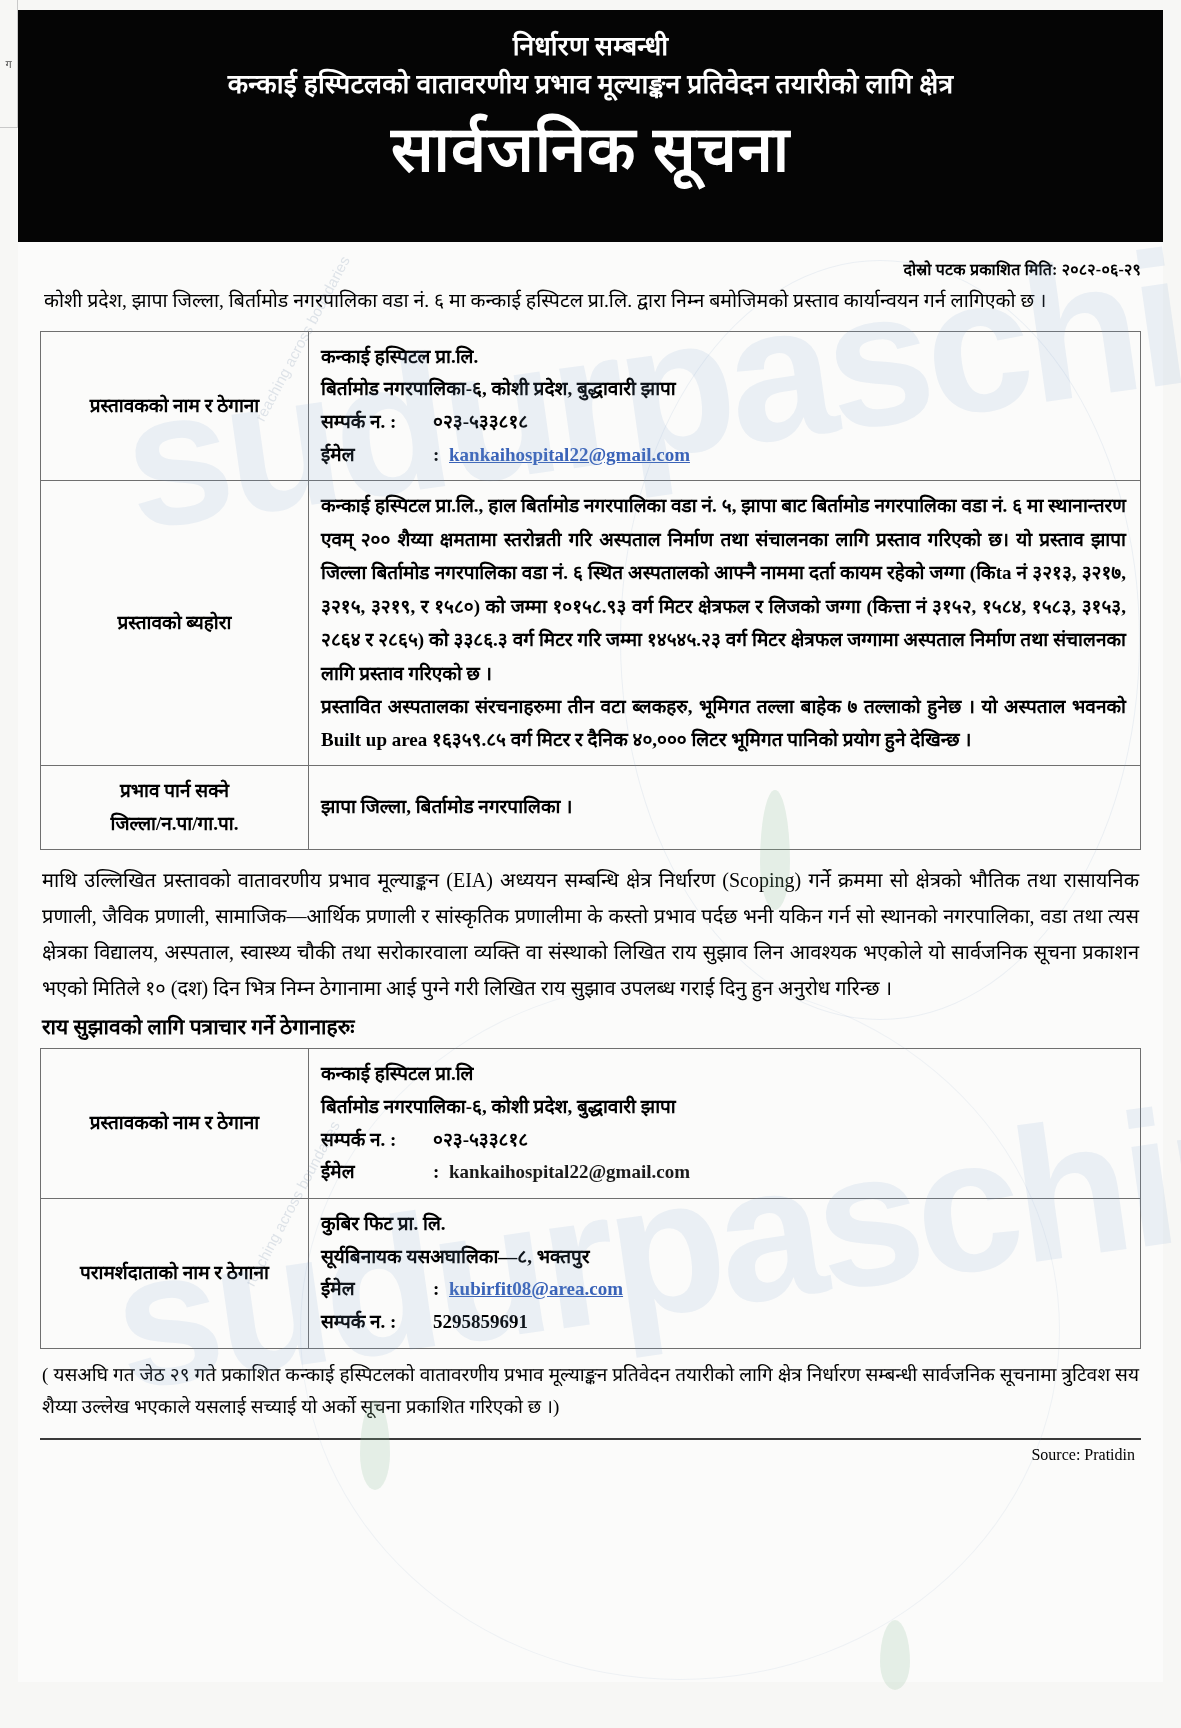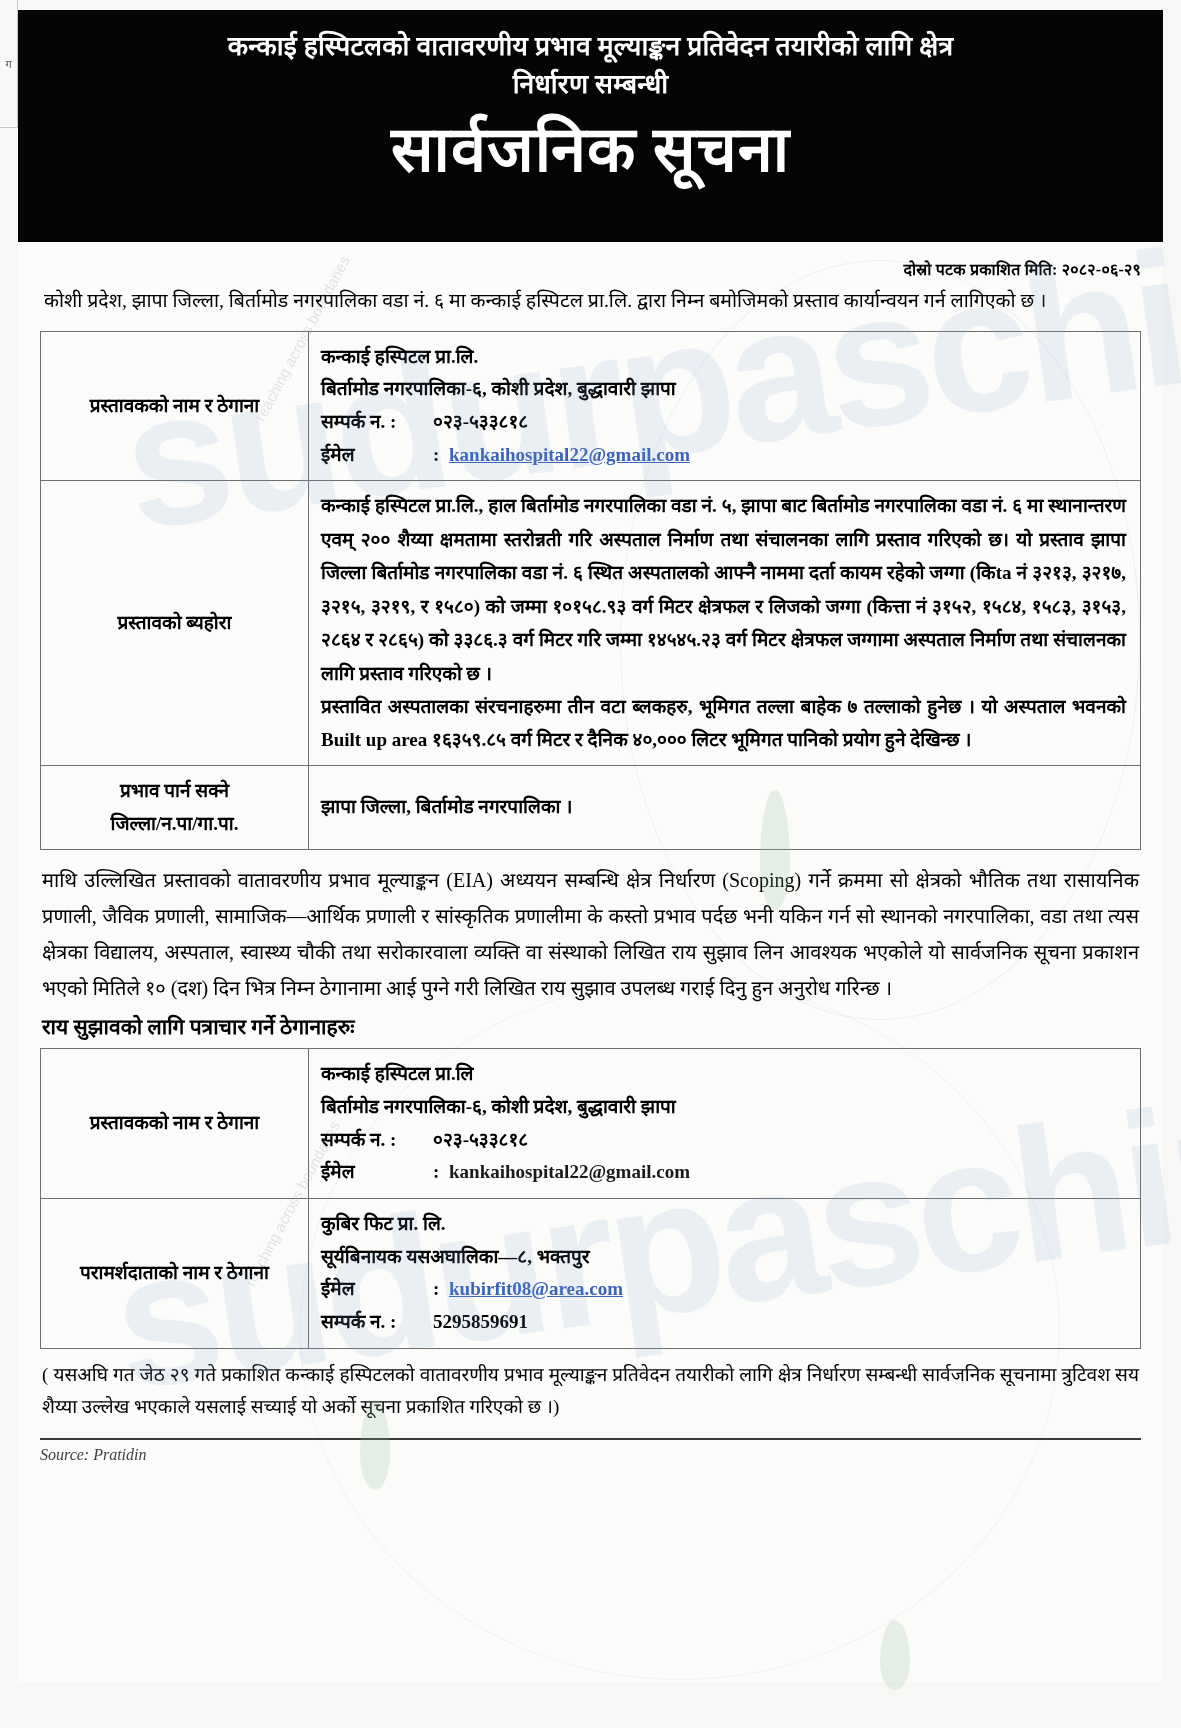--- a/index.html
+++ b/index.html
@@ -120,24 +120,23 @@
     font-size: 19px;
     line-height: 1.72;
     text-align: justify;
     margin: 10px 2px 0 2px;
   }
   .rule {
     border-top: 2px solid #3a3a3a;
     margin: 14px 0 6px 0;
   }
   .source {
-    text-align: left;
+    text-align: right;
     font-size: 16px;
-    font-style: italic;
-    color:#404040;
+    color:#000000;
     padding-right: 6px;
     margin-top: 4px;
   }
 
   
   .wm {
     position:absolute; left:0; top:0; width:100%; height:100%;
     pointer-events:none; overflow:hidden; z-index: 5;
   }
   .wm .big {
@@ -188,22 +187,22 @@
     <div class="big w2">sudurpaschim</div>
     <div class="sm s2">reaching across boundaries</div>
     <div class="leaf l1"></div>
     <div class="leaf l2"></div>
     <div class="leaf l3"></div>
   </div>
 
   <div class="sheet">
 
     <div class="banner">
+      <div class="banner-sub">निर्धारण सम्बन्धी</div>
       <div class="banner-sub">कन्काई हस्पिटलको वातावरणीय प्रभाव मूल्याङ्कन प्रतिवेदन तयारीको लागि क्षेत्र</div>
-      <div class="banner-sub">निर्धारण सम्बन्धी</div>
       <div class="banner-main">सार्वजनिक सूचना</div>
     </div>
 
     <div class="body">
 
       <div class="pubdate">दोस्रो पटक प्रकाशित मिति: २०८२-०६-२९</div>
 
       <p class="para intro">कोशी प्रदेश, झापा जिल्ला, बिर्तामोड नगरपालिका वडा नं. ६ मा कन्काई हस्पिटल प्रा.लि. द्वारा निम्न बमोजिमको प्रस्ताव कार्यान्वयन गर्न लागिएको छ ।</p>
 
       <table class="tbl">

